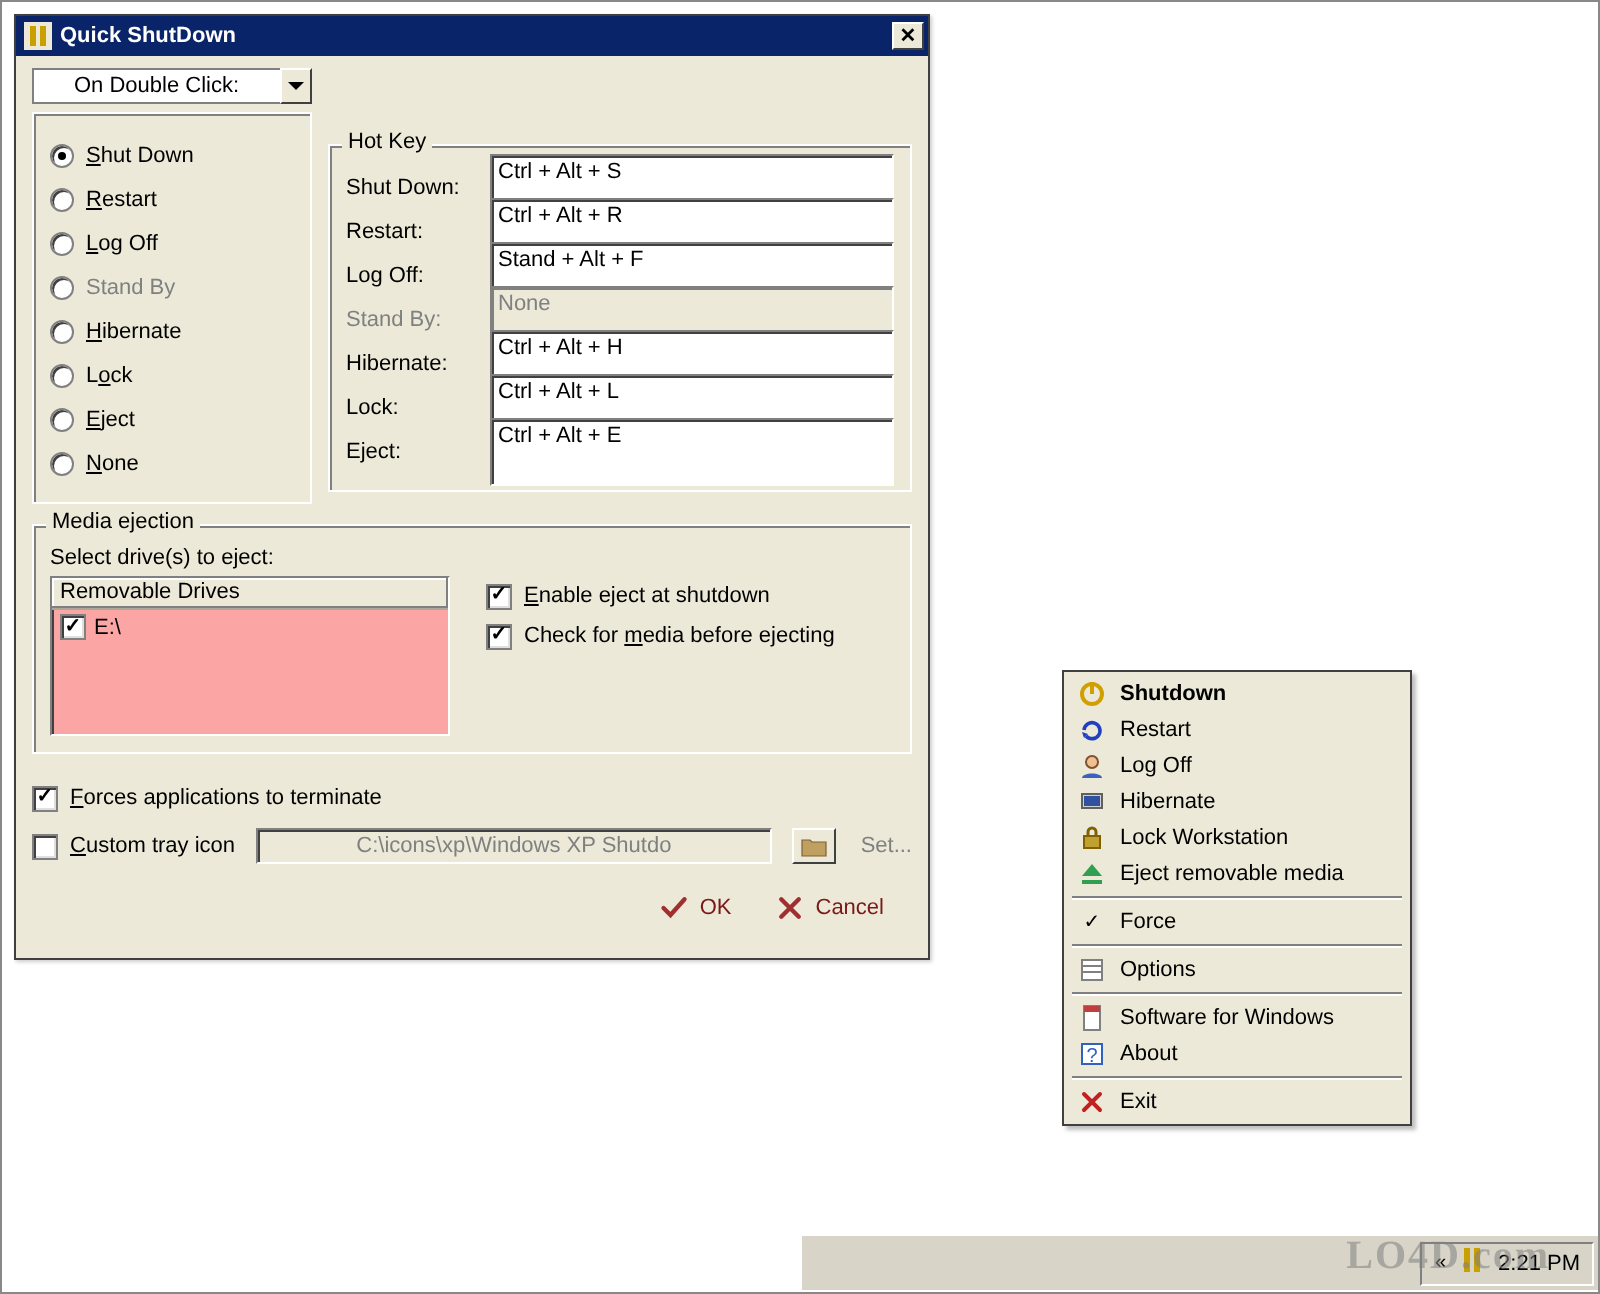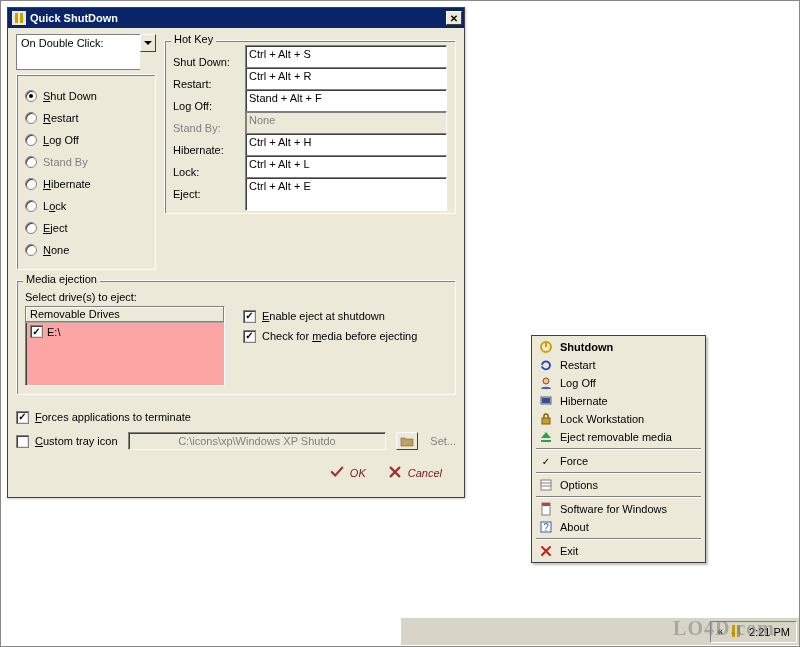--- a/index.html
+++ b/index.html
@@ -62,22 +62,22 @@
   .dblclick-col { width: 140px; }
 
   .combo {
     display:flex; margin-bottom:4px;
   }
   .combo-field {
     flex:1;
     background:#fff;
     border:1px solid #808080;
     border-right:none;
-    padding:1px 4px;
-    height:36px;
+    padding:1px 20px;
+    height:18px;
     line-height:14px;
   }
   .combo-btn {
     width:16px; height:18px;
     background:#ece9d8;
     border:1px solid #fff;
     border-right-color:#404040;
     border-bottom-color:#404040;
     display:flex;align-items:center;justify-content:center;
   }
@@ -111,21 +111,21 @@
     box-shadow: inset -1px -1px 0 #fff, inset 1px 1px 0 #404040;
     background:#fff;
     display:flex;align-items:center;justify-content:center;
   }
   .radio-dot.sel::after{
     content:"";width:4px;height:4px;border-radius:50%;background:#000;
   }
   .accel { text-decoration: underline; }
   .disabled { color:#808080; }
 
-  .hotkey-col { flex:1; }
+  .hotkey-col { flex:1;margin-top:32px; }
   .hk-row { display:flex; align-items:center; height:22px; }
   .hk-label { width:72px; }
   .hk-label-disabled { width:72px; color:#808080; }
   .hk-input {
     flex:1;
     height:34px;
     background:#fff;
     border:1px solid #808080;
     border-right-color:#fff;
     border-bottom-color:#fff;
@@ -188,21 +188,21 @@
     margin-left:4px;
     color:#808080;
   }
   .set-link { margin-left:6px; color:#808080; }
 
   .dlg-buttons {
     display:flex; justify-content:flex-end; gap:22px;
     padding:14px 14px 10px 0;
     color:#7a1818;
   }
-  .dlg-btn { display:flex; align-items:flex-end; gap:6px; cursor:pointer; color:#7a1818;font-style:italic; }
+  .dlg-btn { display:flex; align-items:center; gap:6px; cursor:pointer; color:#7a1818; }
   .dlg-btn svg { width:14px; height:14px; }
 
   
   .ctxmenu {
     position:absolute;
     top:334px;
     left:530px;
     width:175px;
     background:#ece9d8;
     border:1px solid #404040;

